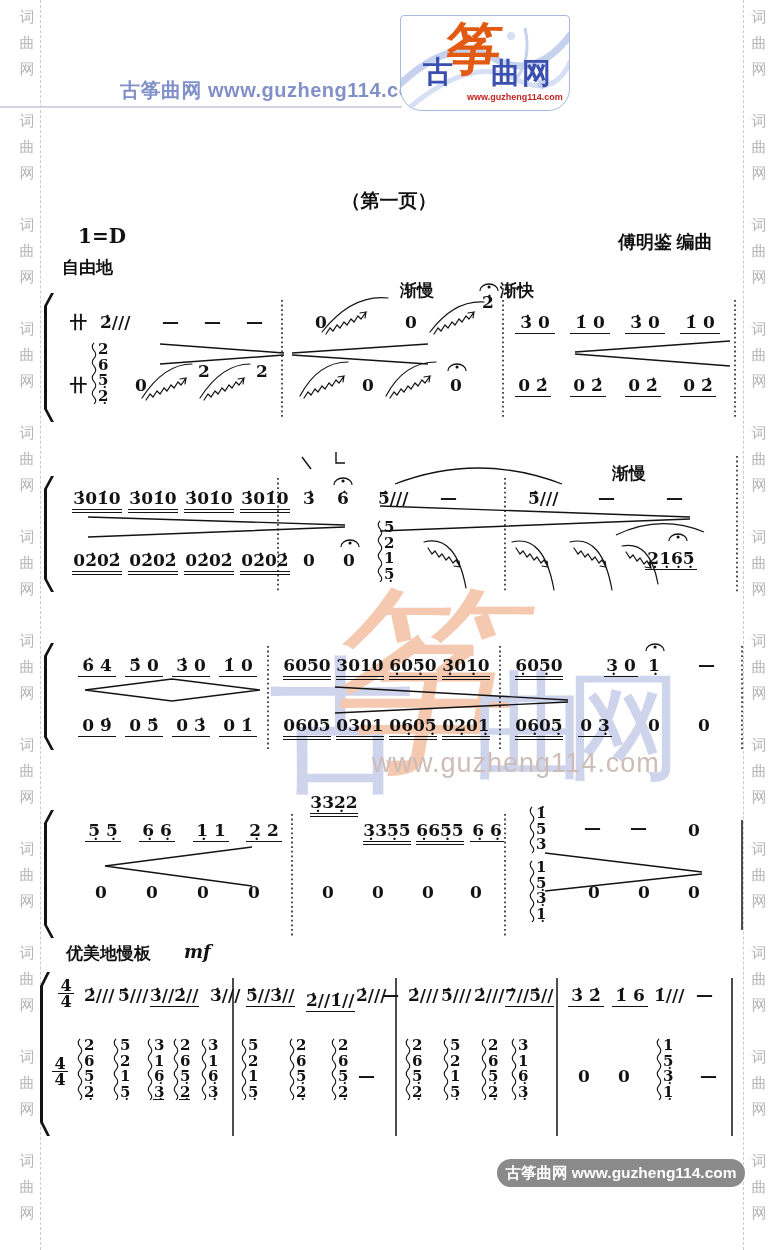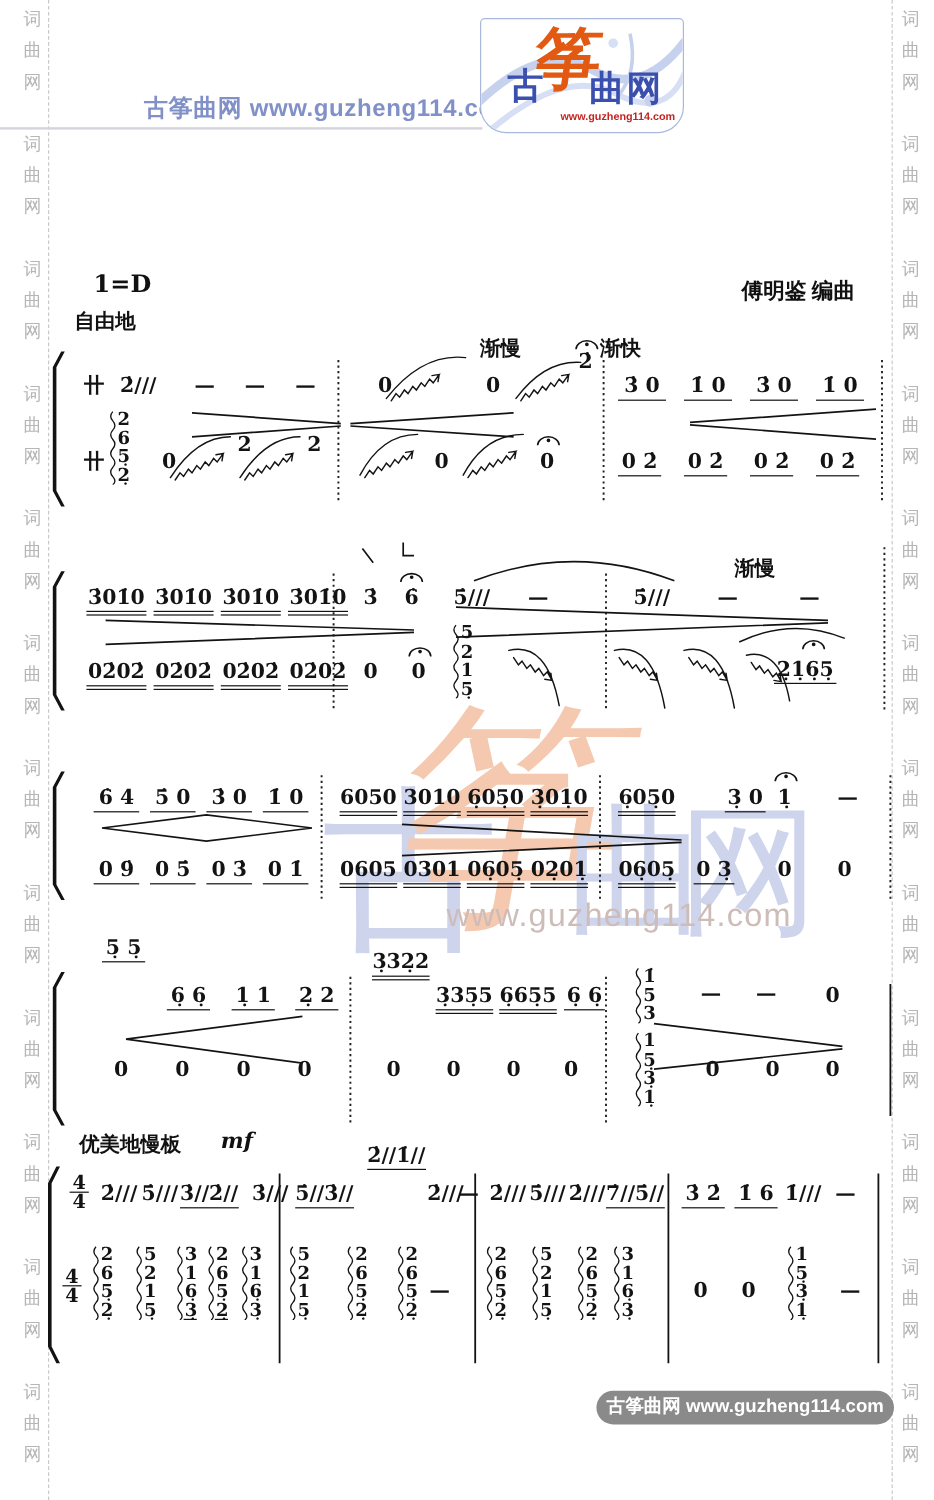--- a/index.html
+++ b/index.html
@@ -173,20 +173,21 @@
       <path d="M124,12 q7,32 -10,52" stroke="#c6d1ee" stroke-width="3" fill="none"></path>
       <circle cx="141" cy="68" r="5" fill="#c6d1ee"></circle>
         <circle cx="110" cy="20" r="4" fill="#d7dff4"></circle>
     </svg>
     <span class="zh">筝</span>
     <span class="gu">古</span>
     <span class="qw">曲网</span>
     <span class="url">www.guzheng114.com</span>
   </div>
 
+  <div class="subtitle">（第一页）</div>
   <div class="key">1=D</div>
   <div class="credit">傅明鉴  编曲</div>
 
   <div class="zh-mark" style="left:62px;top:256px">自由地</div>
   <div class="zh-mark" style="left:400px;top:279px">渐慢</div>
   <div class="zh-mark" style="left:500px;top:279px">渐快</div>
   <div class="zh-mark" style="left:612px;top:462px">渐慢</div>
   <div class="zh-mark" style="left:66px;top:942px">优美地慢板</div>
   <div class="zh-mark mf" style="left:184px;top:941px">mf</div>
 
@@ -274,21 +275,21 @@
   <span class="g u1" style="left:219px;top:715px;width:38px">0 1̇</span>
   <span class="g u2" style="left:283px;top:715px;width:48px">0605</span>
   <span class="g u2" style="left:336px;top:715px;width:48px">0301</span>
   <span class="g u2" style="left:389px;top:715px;width:48px">06̣05̣</span>
   <span class="g u2" style="left:442px;top:715px;width:48px">02̣01̣</span>
   <span class="g u2" style="left:515px;top:715px;width:48px">06̣05̣</span>
   <span class="g u1" style="left:578px;top:715px;width:34px">0 3̣</span>
   <span class="g" style="left:648px;top:715px">0</span>
   <span class="g" style="left:698px;top:715px">0</span>
 
-  <span class="g u1" style="left:85px;top:780px;width:36px">5̣ 5̣</span>
+  <span class="g u1" style="left:85px;top:820px;width:36px">5̣ 5̣</span>
   <span class="g u1" style="left:139px;top:820px;width:36px">6̣ 6̣</span>
   <span class="g u1" style="left:193px;top:820px;width:36px">1̣ 1</span>
   <span class="g u1" style="left:246px;top:820px;width:36px">2̣ 2</span>
   <span class="g u2" style="left:310px;top:792px;width:48px">3̣32̣2</span>
   <span class="g u2" style="left:363px;top:820px;width:48px">3̣35̣5</span>
   <span class="g u2" style="left:416px;top:820px;width:48px">6̣65̣5</span>
   <span class="g u1" style="left:470px;top:820px;width:34px">6̣ 6̣</span>
   <span class="chord" style="left:528px;top:806px;height:47px">
     <svg viewBox="0 0 7 48" preserveAspectRatio="none" width="7" height="47">
         <path d="M4,1 q-3.5,4 0,8 t0,8 t0,8 t0,8 t0,8 t0,7" fill="none" stroke="#131313" stroke-width="1.1"></path>
@@ -327,21 +328,21 @@
     </span>
   <span class="tsig" style="left:52px;top:1056px">
       <b>4</b>
       <b>4</b>
     </span>
   <span class="g" style="left:84px;top:985px">2̇///</span>
   <span class="g" style="left:118px;top:985px">5̇///</span>
   <span class="g u1" style="left:150px;top:985px">3̇//2̇//</span>
   <span class="g" style="left:210px;top:985px">3̇///</span>
   <span class="g u1" style="left:246px;top:985px">5̇//3̇//</span>
-  <span class="g u1" style="left:306px;top:953px">2̇//1̇//</span>
+  <span class="g u1" style="left:306px;top:990px">2̇//1̇//</span>
   <span class="g" style="left:356px;top:985px">2̇///</span>
   <span class="g" style="left:382px;top:985px">—</span>
   <span class="g" style="left:408px;top:985px">2̇///</span>
   <span class="g" style="left:441px;top:985px">5̇///</span>
   <span class="g" style="left:474px;top:985px">2̇///</span>
   <span class="g u1" style="left:505px;top:985px">7̇//5̇//</span>
   <span class="g u1" style="left:568px;top:985px;width:36px">3̇ 2̇</span>
   <span class="g u1" style="left:612px;top:985px;width:36px">1̇ 6</span>
   <span class="g" style="left:654px;top:985px">1̇///</span>
   <span class="g" style="left:696px;top:985px">—</span>

